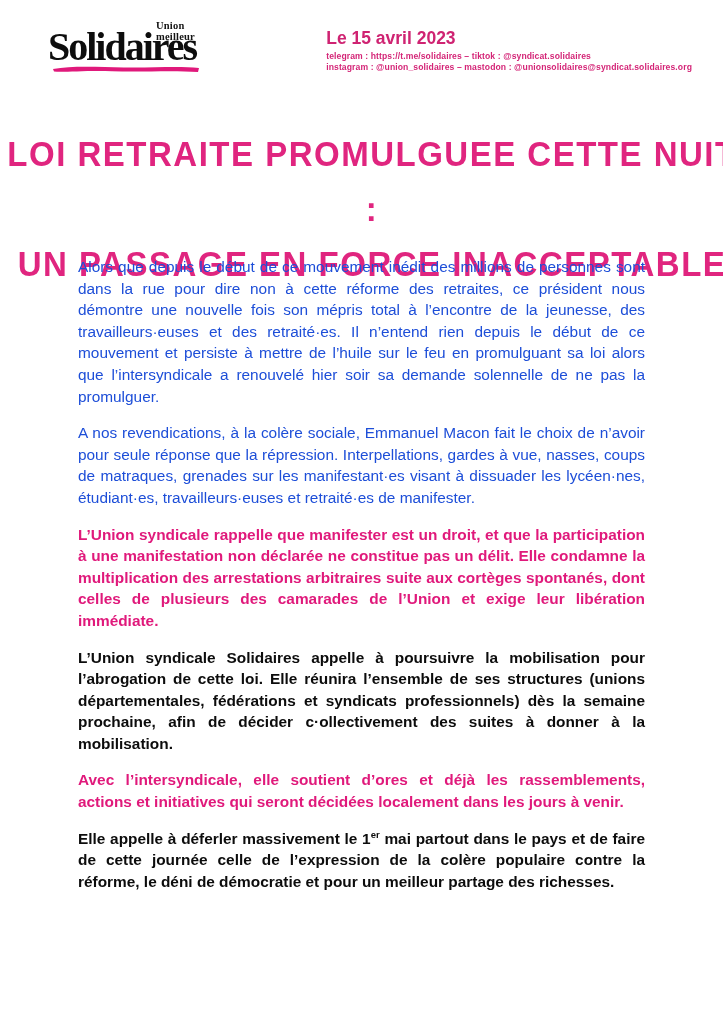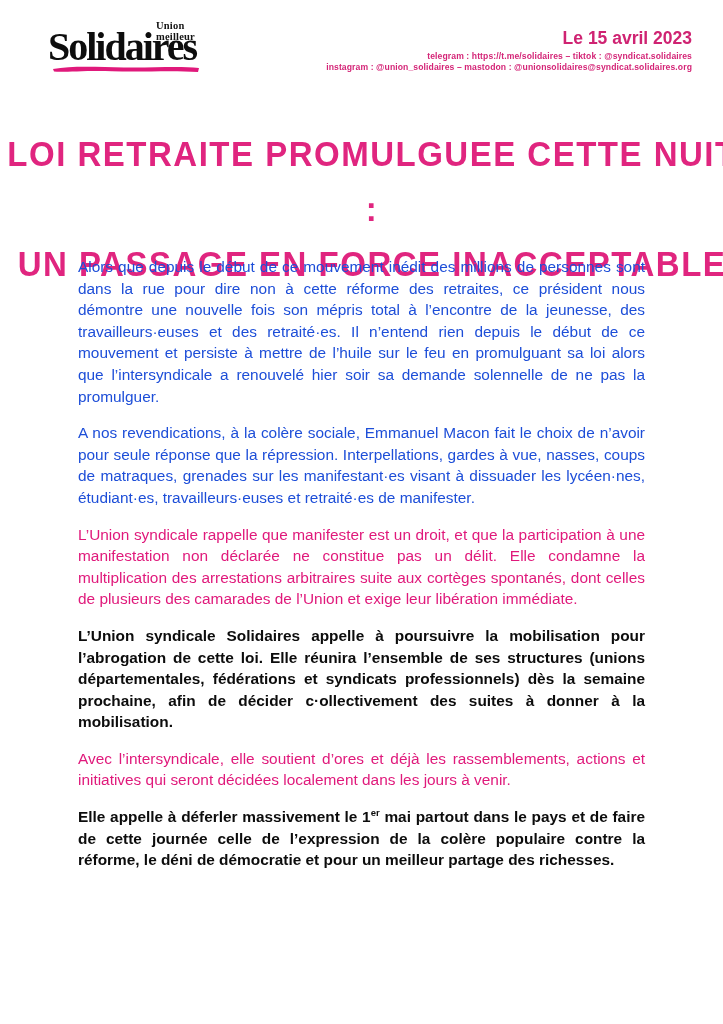--- a/index.html
+++ b/index.html
@@ -23,21 +23,21 @@
     color: #141414; letter-spacing: .2px;
   }
   .logo-name {
     margin-top: 12px;
     font-family: "Liberation Serif", serif;
     font-weight: 700; font-size: 40px; line-height: 42px;
     letter-spacing: -2px; color: #0d0d0d;
   }
   .logo-stroke { margin-top: -5px; margin-left: 2px; display: block; }
 
-  .date-block { position: absolute; right: 52px; top: 28px; text-align: right; }
+  .date-block { position: absolute; right: 52px; top: 28px; }
   .date-line {
     font-weight: 700; font-size: 17.5px; line-height: 20px;
     color: #cf2372;
   }
   .social-lines { margin-top: 3px; }
   .social-line {
     font-weight: 700; font-size: 8.6px; line-height: 10.5px;
     color: #d42577; letter-spacing: .1px;
   }
 
@@ -56,21 +56,21 @@
   .body-text {
     position: absolute; top: 256px; left: 78px; width: 567px;
   }
   .body-text p {
     margin: 0 0 15px 0;
     font-size: 15.4px; line-height: 21.6px;
     text-align: justify;
   }
   p.bold-black { font-weight: 700; color: #0c0c0c; }
   p.regular    { font-weight: 400; color: #1d4ed8; }
-  p.bold-pink  { font-weight: 400; color: #e0197b; }
+  p.bold-pink  { font-weight: 700; color: #e0197b; }
   .sup { font-size: 62%; vertical-align: super; line-height: 0; }
 
   
   .footer {
     position: absolute; top: 917px; left: 0; right: 0;
     text-align: center;
     font-size: 15px; font-weight: 400;
     color: #e0197b;
   }
 </style>

